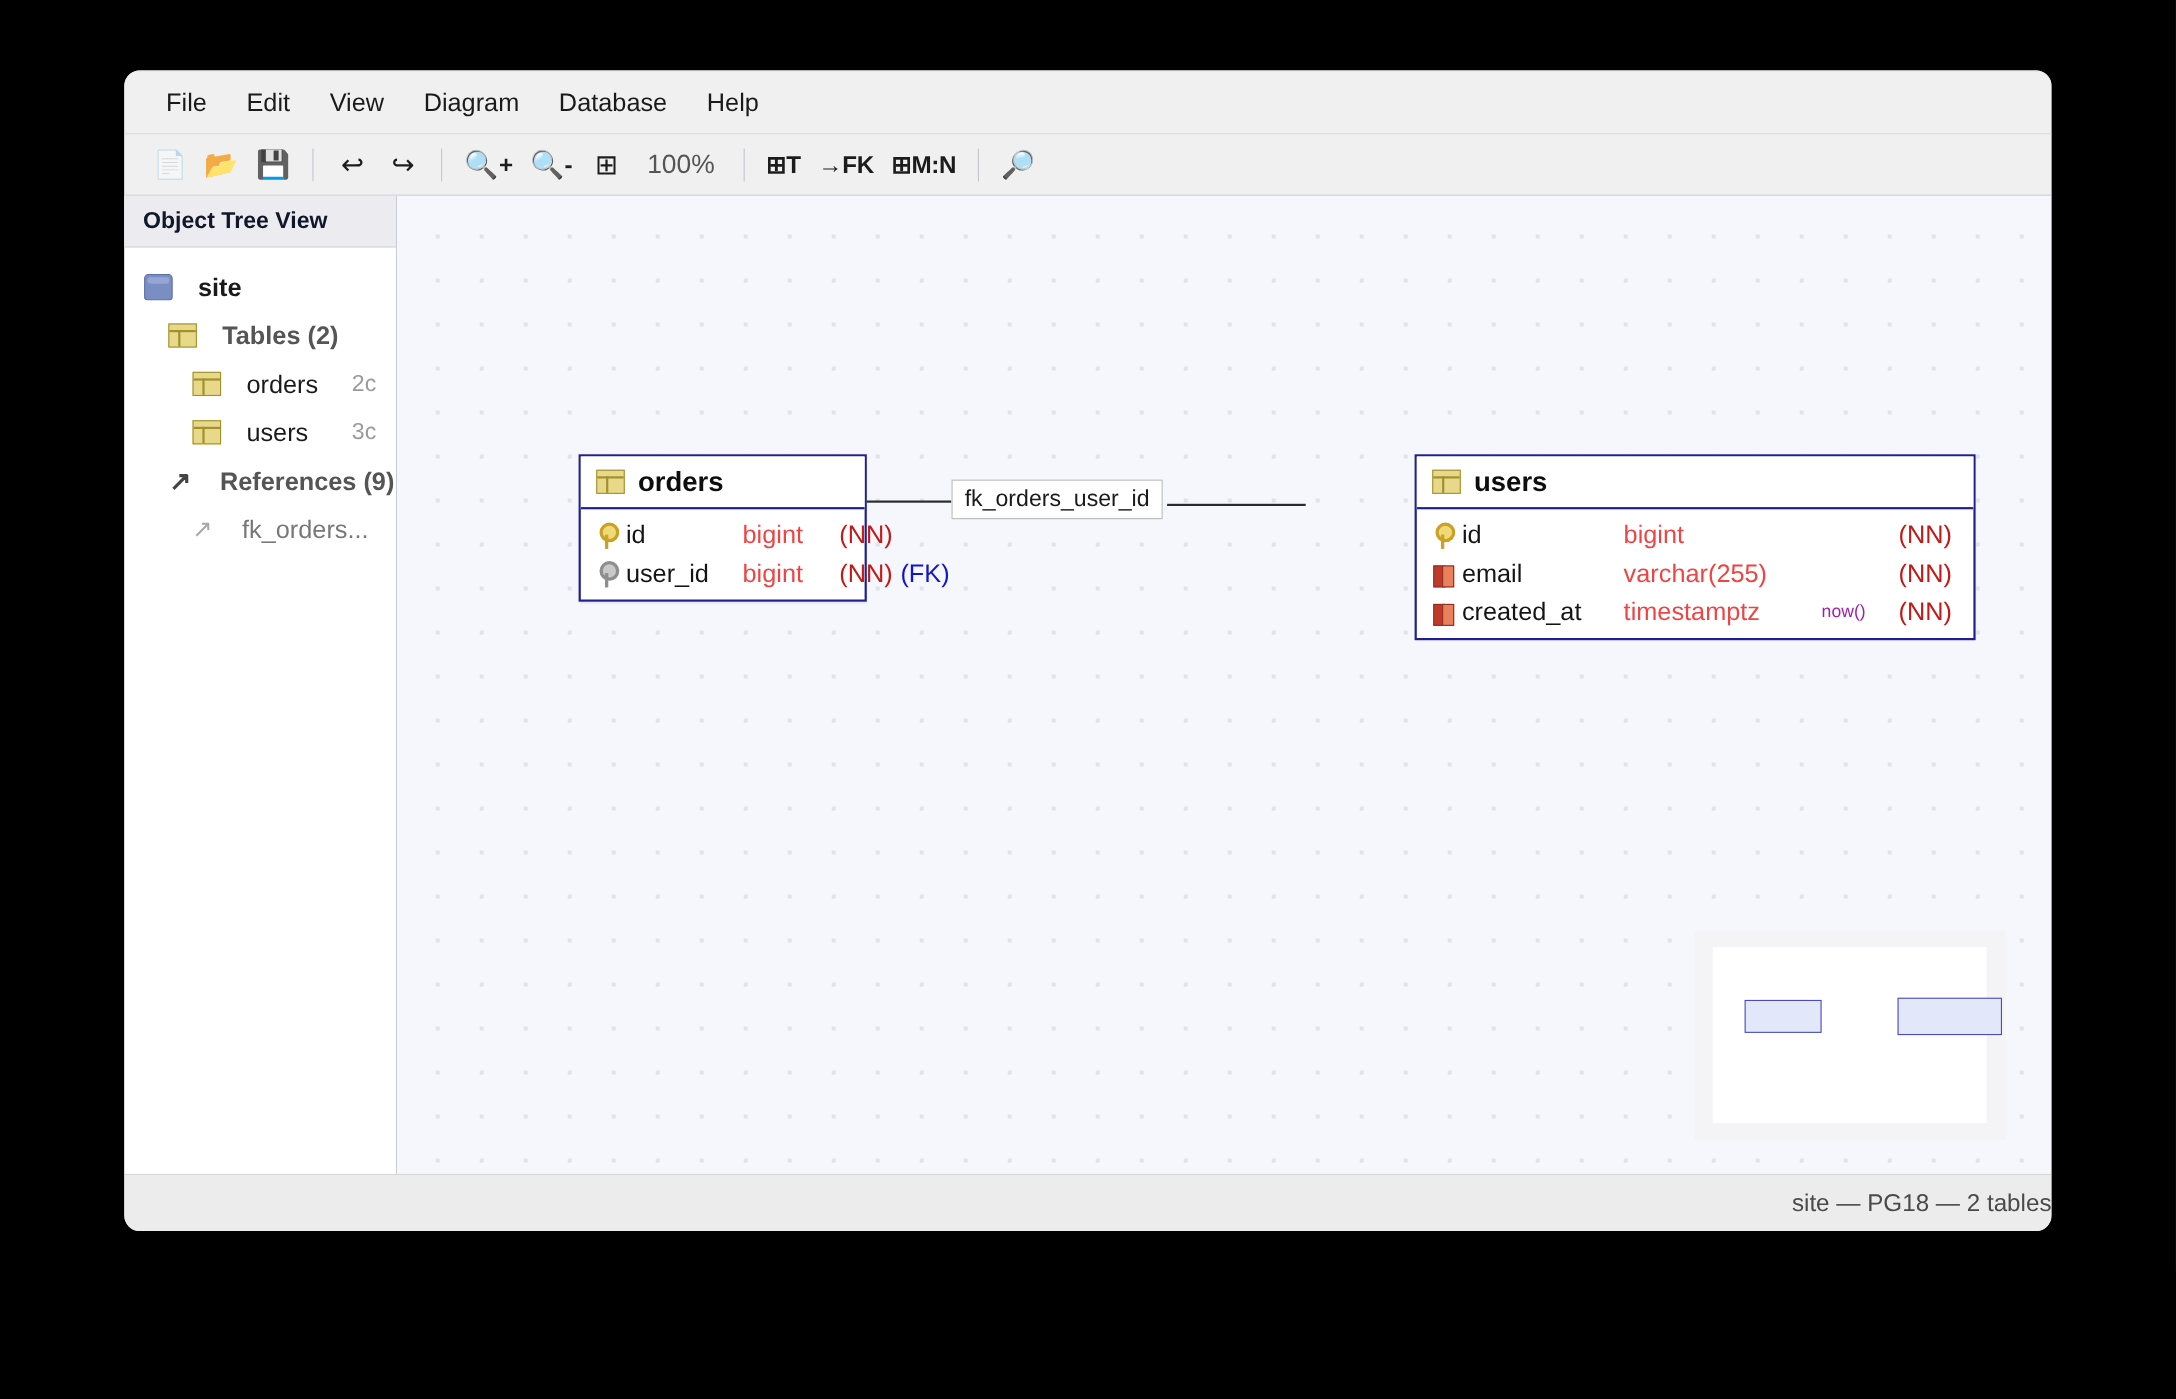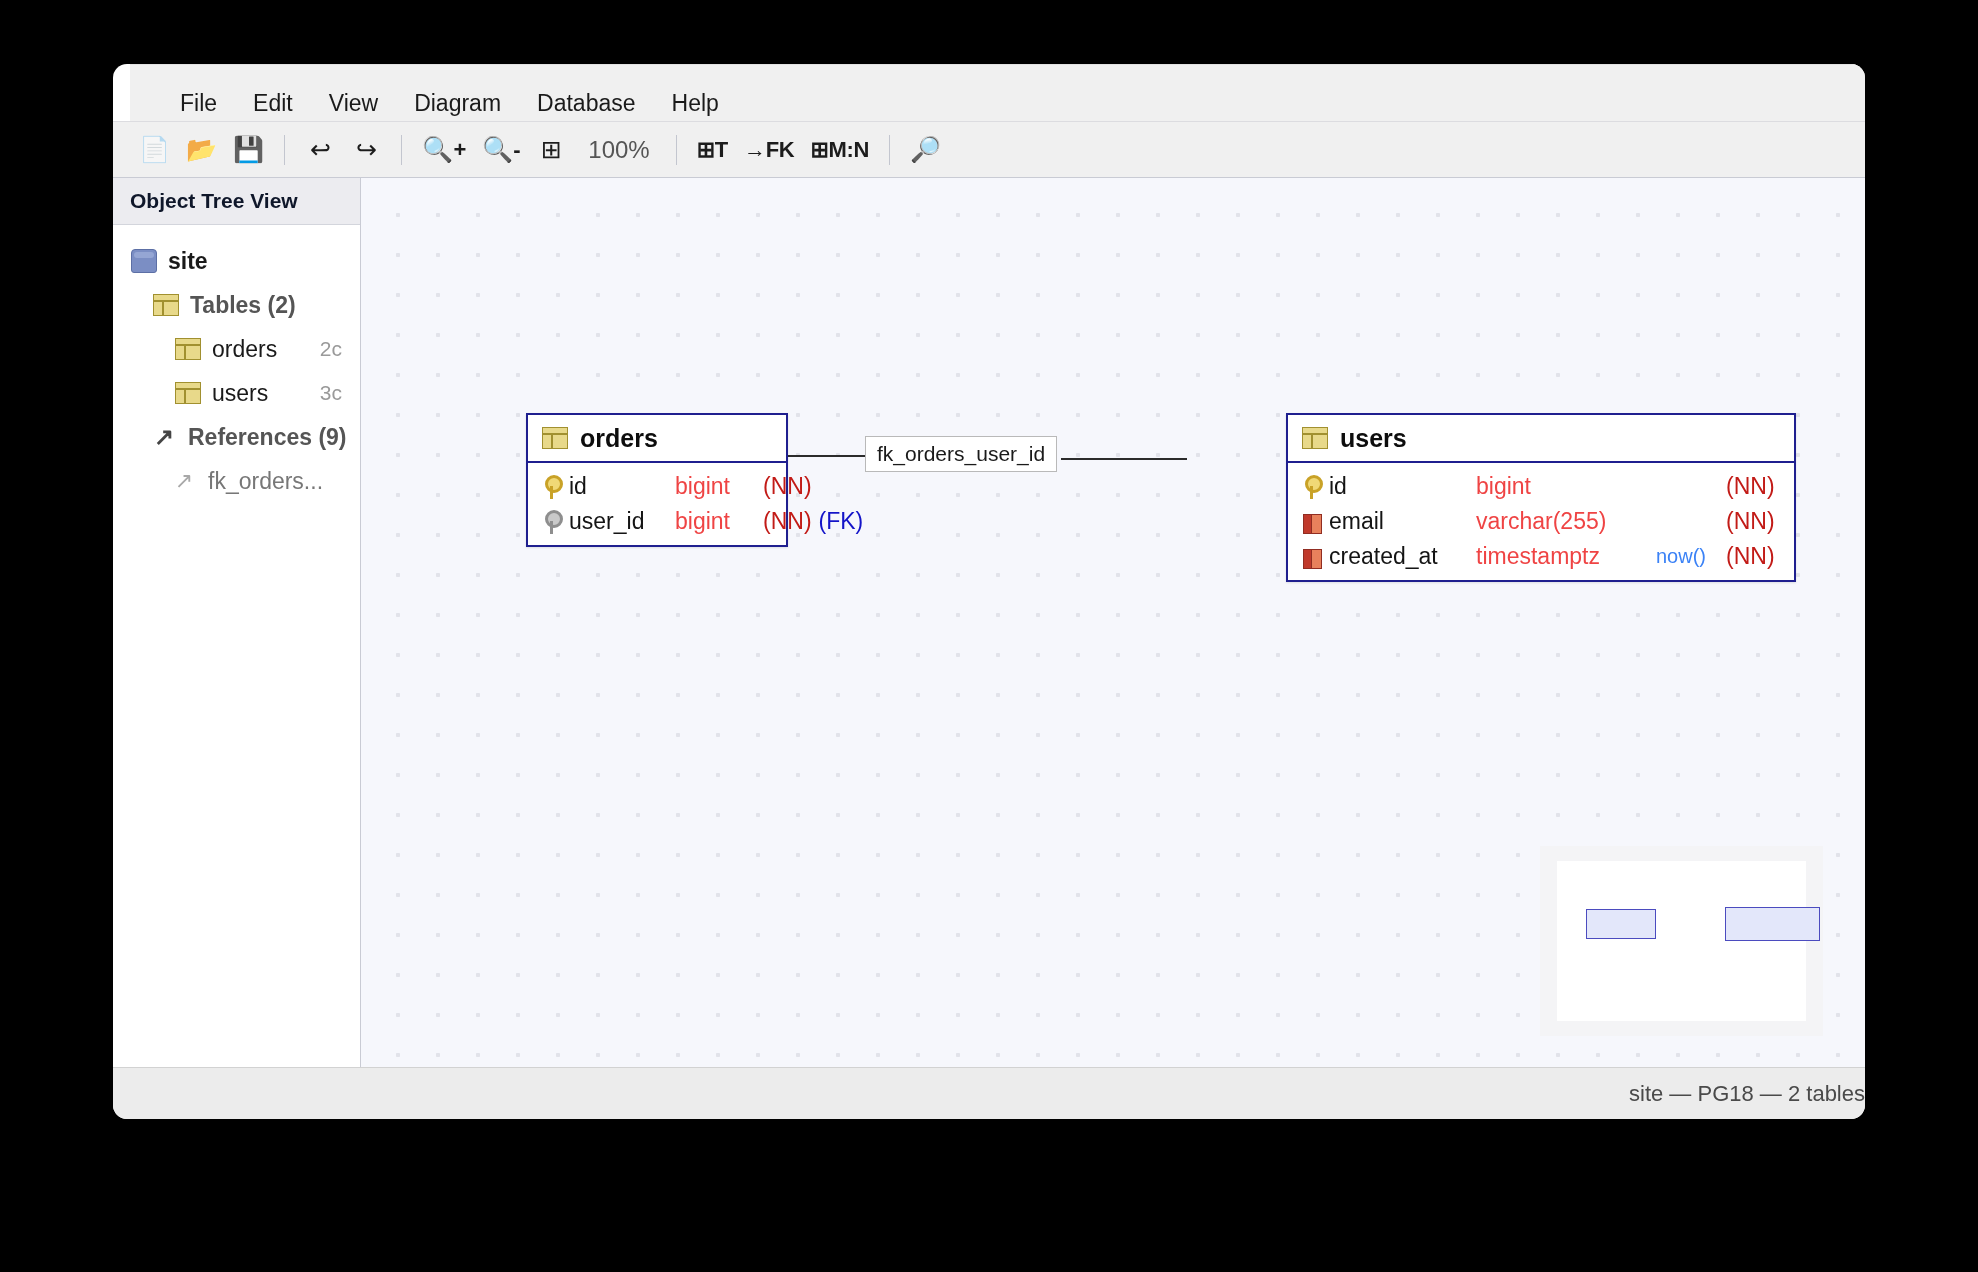--- a/index.html
+++ b/index.html
@@ -51,24 +51,23 @@
     color: #4d4d4d;
     letter-spacing: 0.1px;
   }
 
   
   #menu-bar {
     height: 57px;
     background: #f0f0f0;
     border-top: 1px solid #e2e2e2;
     display: flex;
-    align-items: flex-end;
-    padding-left: 32px;
-    flex: 0 0 auto;
-    margin-left: 17px;
+    align-items: center;
+    padding-left: 20px;
+    flex: 0 0 auto;
   }
   .menu-item {
     font-size: 23px;
     color: #1a1a1a;
     padding: 4px 18px;
     cursor: default;
     white-space: nowrap;
   }
 
   
@@ -149,20 +148,21 @@
     flex: 1 1 auto;
     overflow: hidden;
   }
   .tree-row {
     display: flex;
     align-items: center;
     height: 44px;
     padding-right: 8px;
     cursor: default;
     white-space: nowrap;
+    gap: 12px;
   }
   .tree-label { font-size: 23px; color: #1a1a1a; }
   .tree-label.bold { font-weight: bold; }
   .tree-label.muted { color: #555555; font-weight: bold; }
   .tree-label.dim { color: #777777; }
   .tree-count {
     margin-left: auto;
     font-size: 21px;
     color: #9a9a9a;
     padding-right: 10px;
@@ -262,22 +262,22 @@
     align-items: center;
     height: 35px;
     padding: 0 14px 0 12px;
     font-size: 23px;
     color: #141414;
     white-space: nowrap;
   }
   .col-name { flex: 0 0 auto; }
   .col-type { color: #ef4444; flex: 0 0 auto; }
   .col-default {
-    color: #3b82f6;
-    font-size: 20px;
+    color: #a21caf;
+    font-size: 16px;
     flex: 0 0 auto;
   }
   .col-nn  { color: #c21b17; flex: 0 0 auto; }
   .col-fk  { color: #1414c8; flex: 0 0 auto; }
 
   
   .glyph {
     flex: 0 0 auto;
     width: 20px;
     height: 26px;

